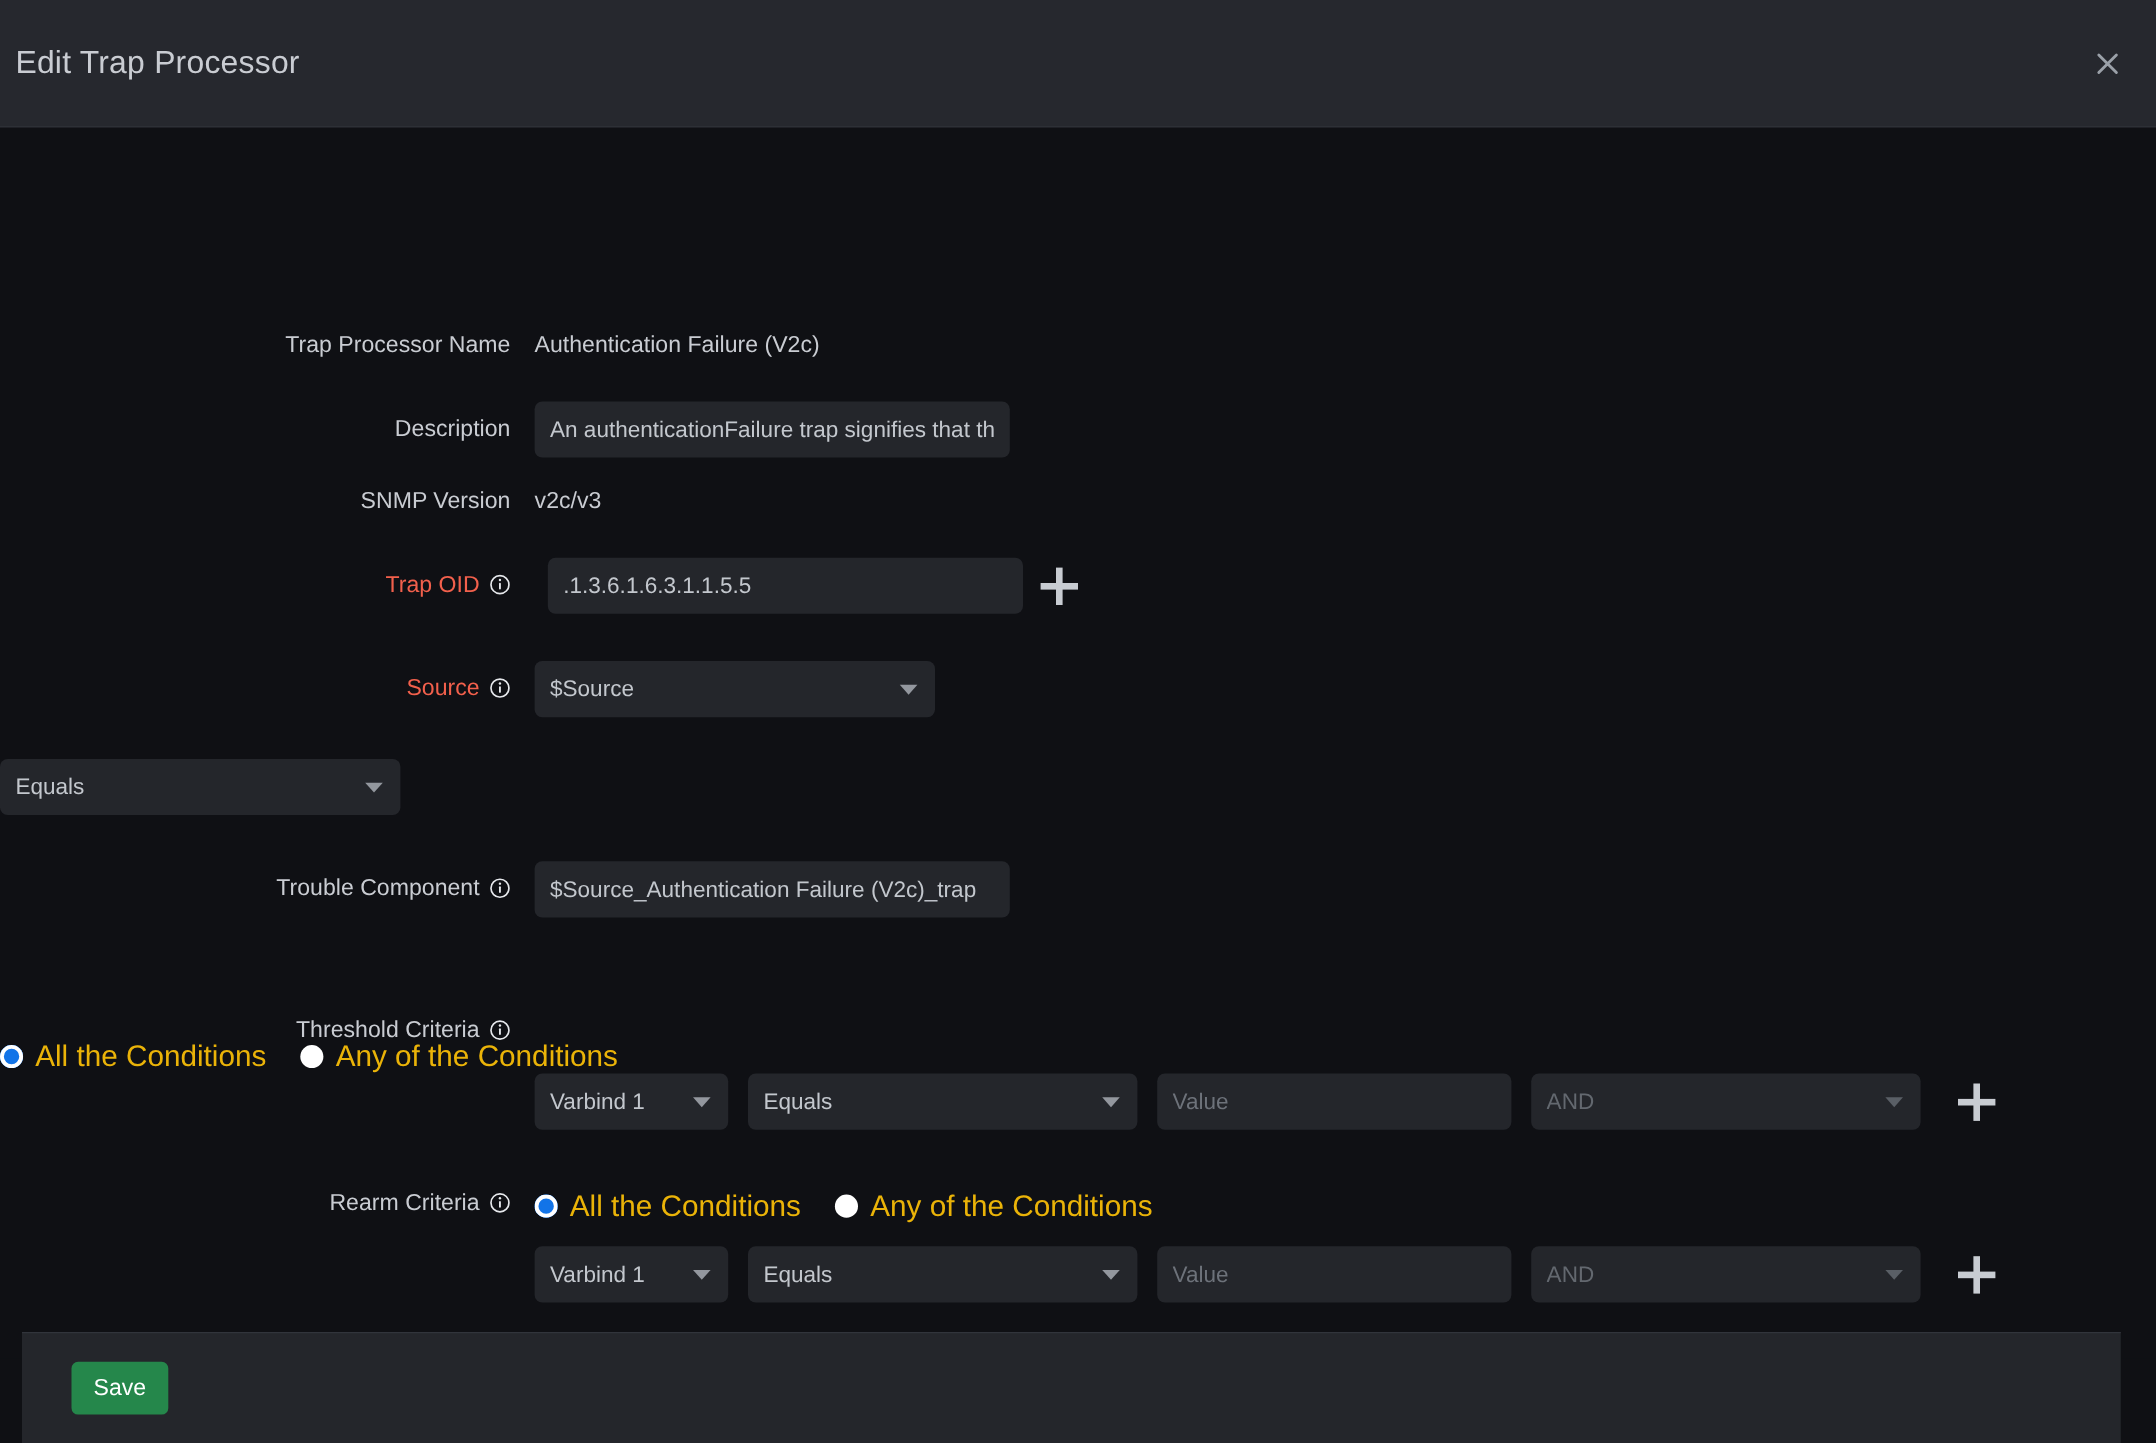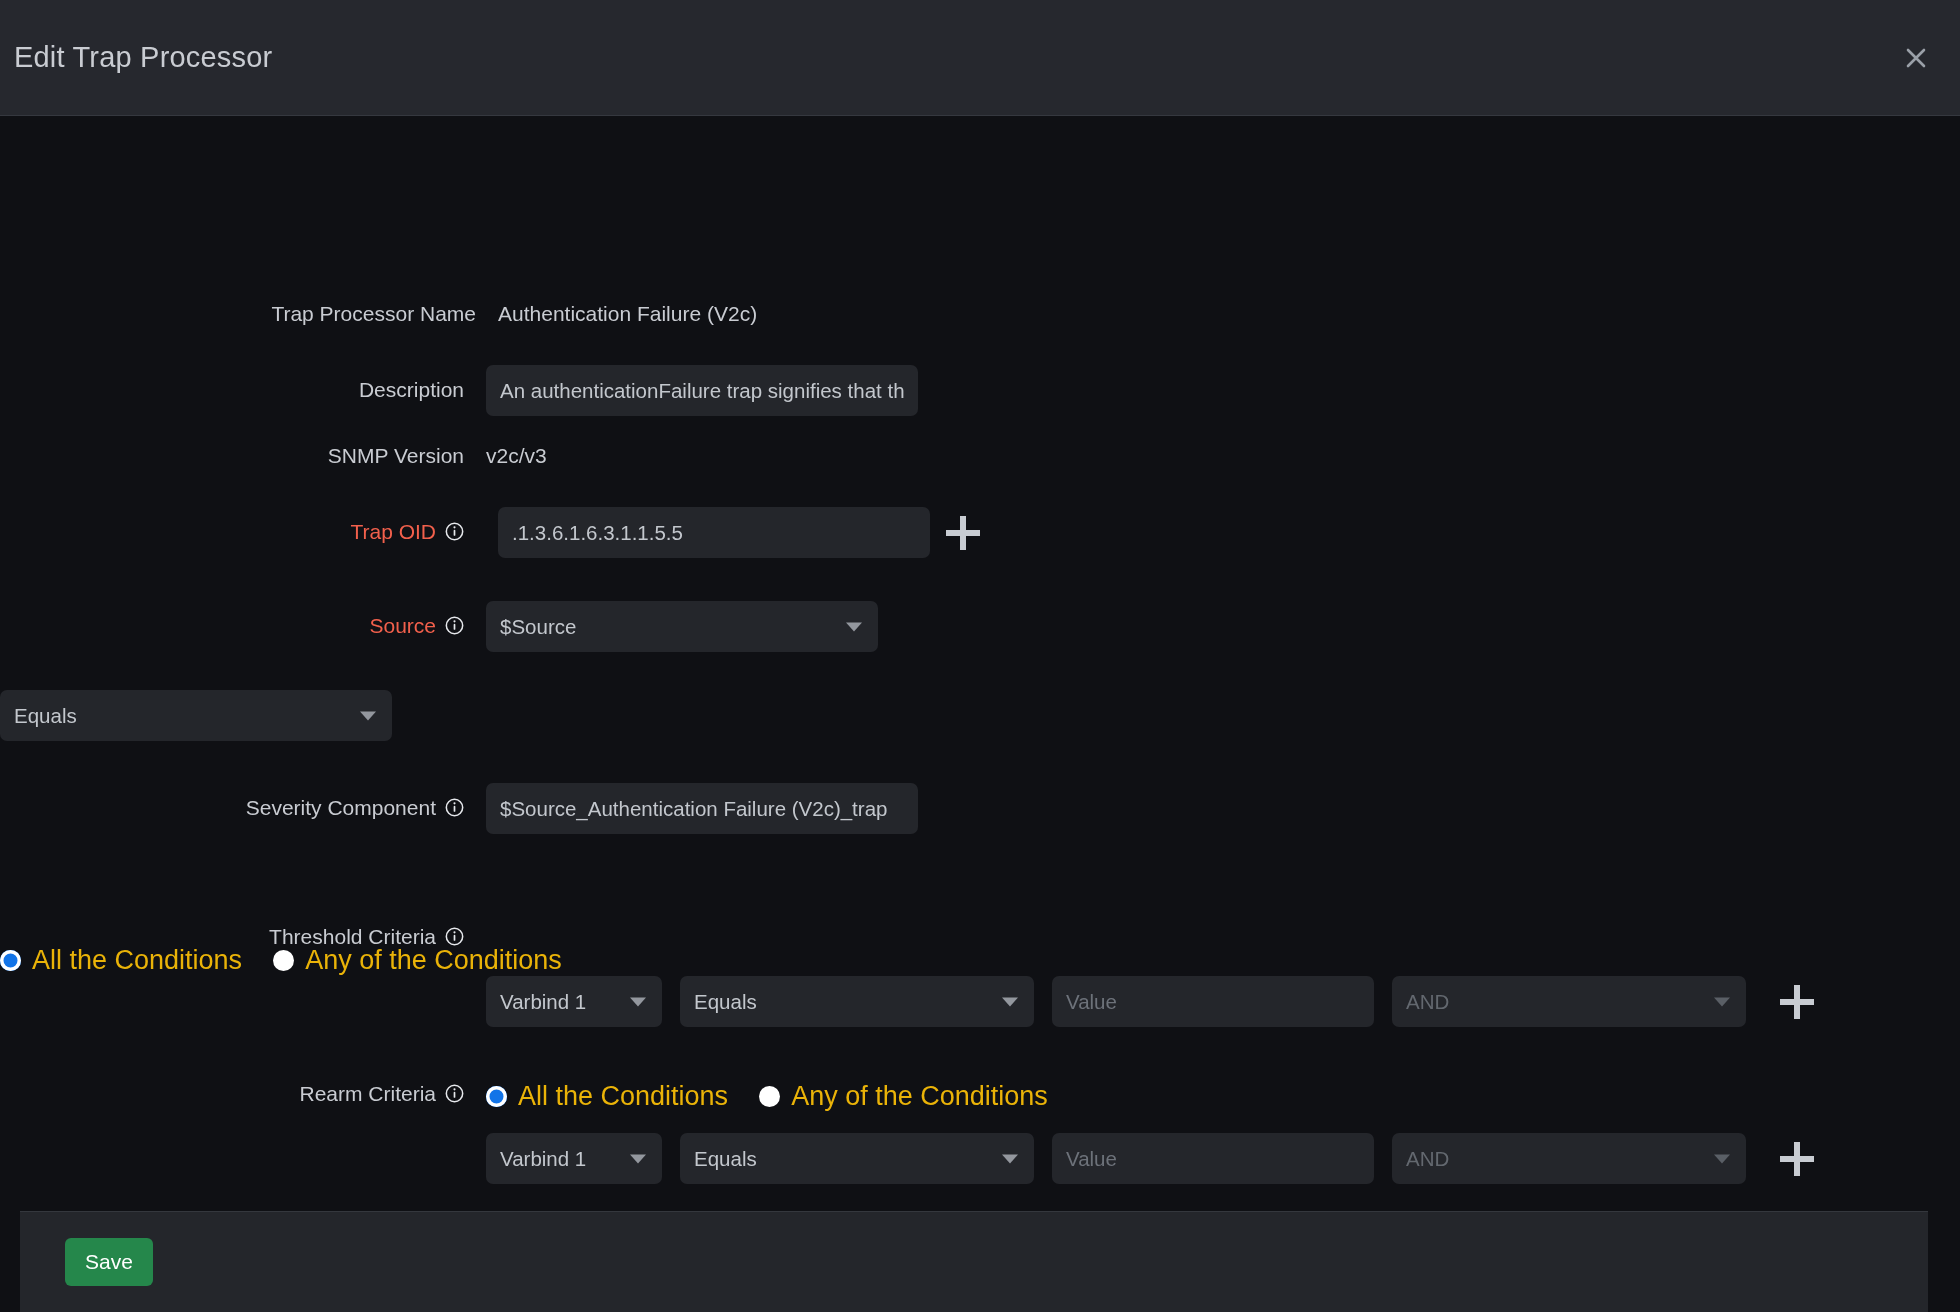--- a/index.html
+++ b/index.html
@@ -100,21 +100,21 @@
     outline: none;
   }
   .text-input::placeholder { color: #6d727a; }
   .text-input.tall { height: 51px; }
 
   .select-box {
     position: relative;
     background: #24262b;
     border-radius: 7px;
     height: 51px;
-    width: 392px;
+    width: 364px;
     display: flex;
     align-items: center;
     padding: 0 40px 0 14px;
     cursor: pointer;
   }
   .select-box .sel-value {
     font-size: 20.5px;
     color: #c3c7cd;
     white-space: nowrap;
     overflow: hidden;
@@ -213,21 +213,21 @@
   <div class="dialog-title">Edit Trap Processor</div>
   <div class="close-btn" title="Close">
     <svg width="30" height="30" viewBox="0 0 30 30" aria-hidden="true">
       <path d="M7 7 L23 23 M23 7 L7 23" stroke="#9aa0a8" stroke-width="2.6" stroke-linecap="round"></path>
     </svg>
   </div>
 </div>
 
 <div class="dialog-body">
 
-  <div class="form-row" style="top:187px;margin-left:12px;">
+  <div class="form-row" style="top:187px;">
     <div class="row-label">
       <span>Trap Processor Name</span>
     </div>
     <div class="row-field">
       <span class="static-value">Authentication Failure (V2c)</span>
     </div>
   </div>
 
   <div class="form-row" style="top:249px;">
     <div class="row-label" style="padding-top:14px;">
@@ -287,21 +287,21 @@
     <div class="row-field">
       <div class="select-box">
         <span class="sel-value">Equals</span>
         <span class="caret"></span>
       </div>
     </div>
   </div>
 
   <div class="form-row" style="top:667px;">
     <div class="row-label" style="padding-top:14px;">
-      <span>Severity Component</span>
+      <span>Trouble Component</span>
       <span class="info-icon">
         <svg width="19" height="19" viewBox="0 0 20 20" aria-hidden="true">
           <circle cx="10" cy="10" r="8.6" fill="none" stroke="#e6e8ec" stroke-width="1.6"></circle>
           <circle cx="10" cy="5.6" r="1.15" fill="#e6e8ec"></circle>
           <rect x="9.1" y="8.2" width="1.8" height="6.4" rx="0.9" fill="#e6e8ec"></rect>
         </svg>
       </span>
     </div>
     <div class="row-field">
       <input class="text-input tall" type="text" value="$Source_Authentication Failure (V2c)_trap" style="">

